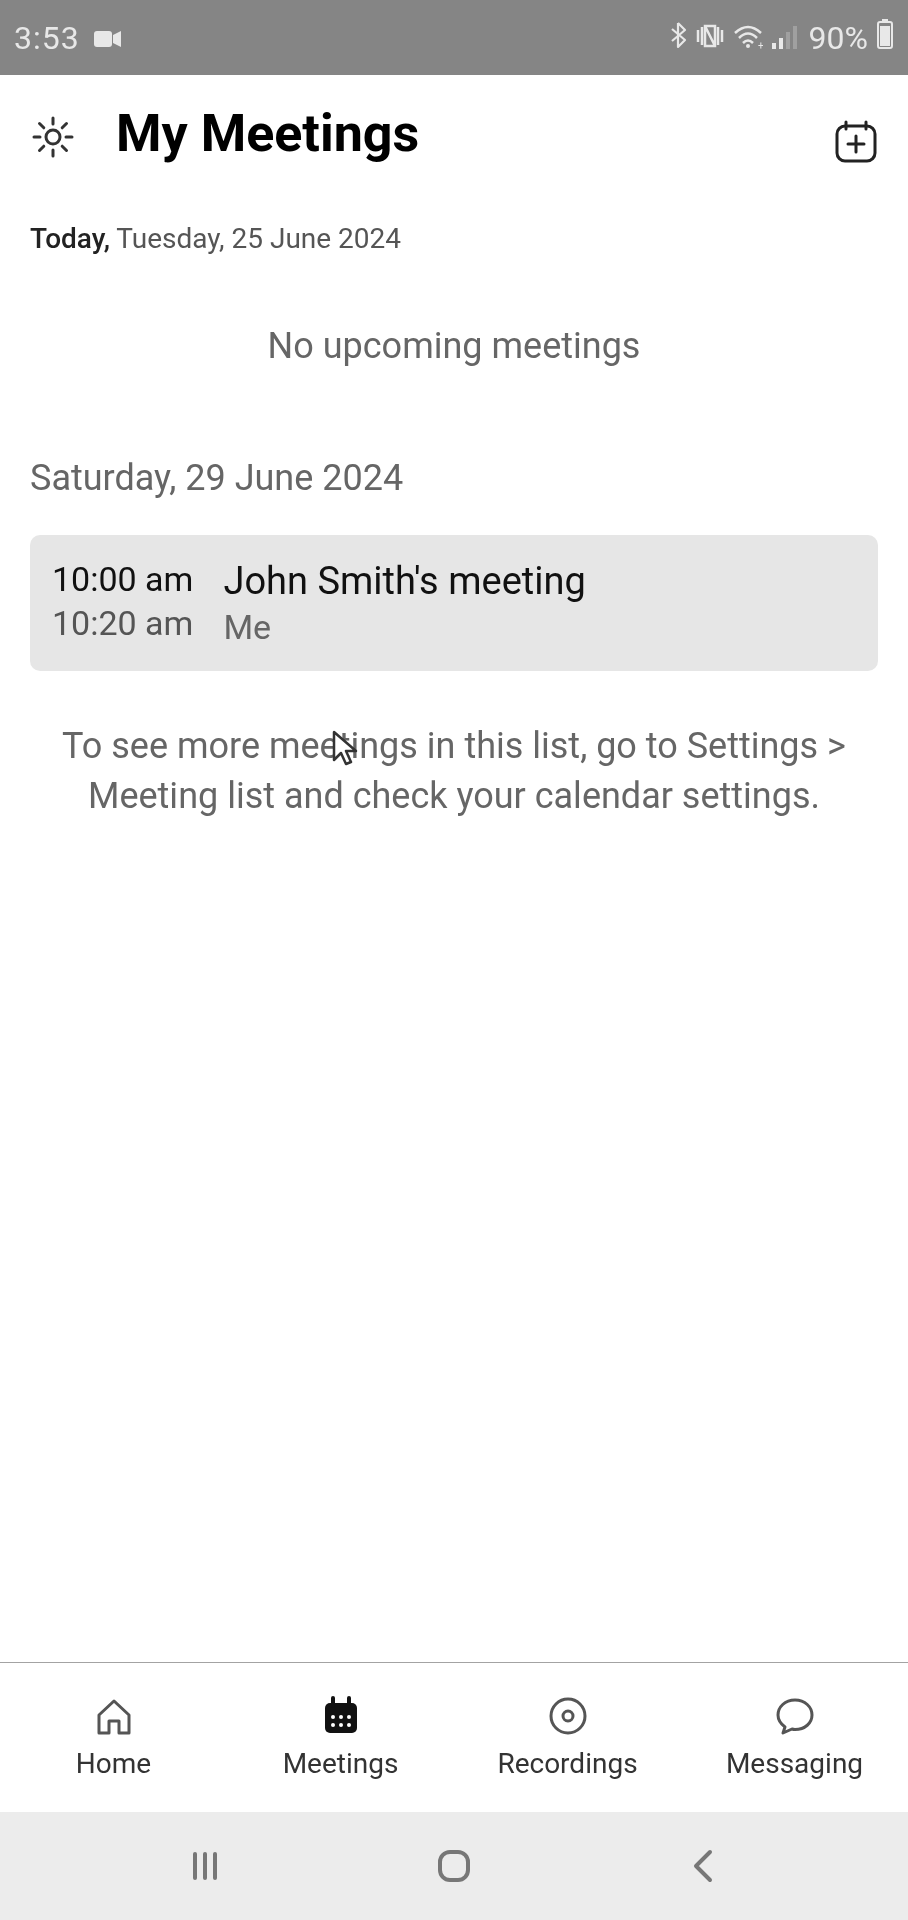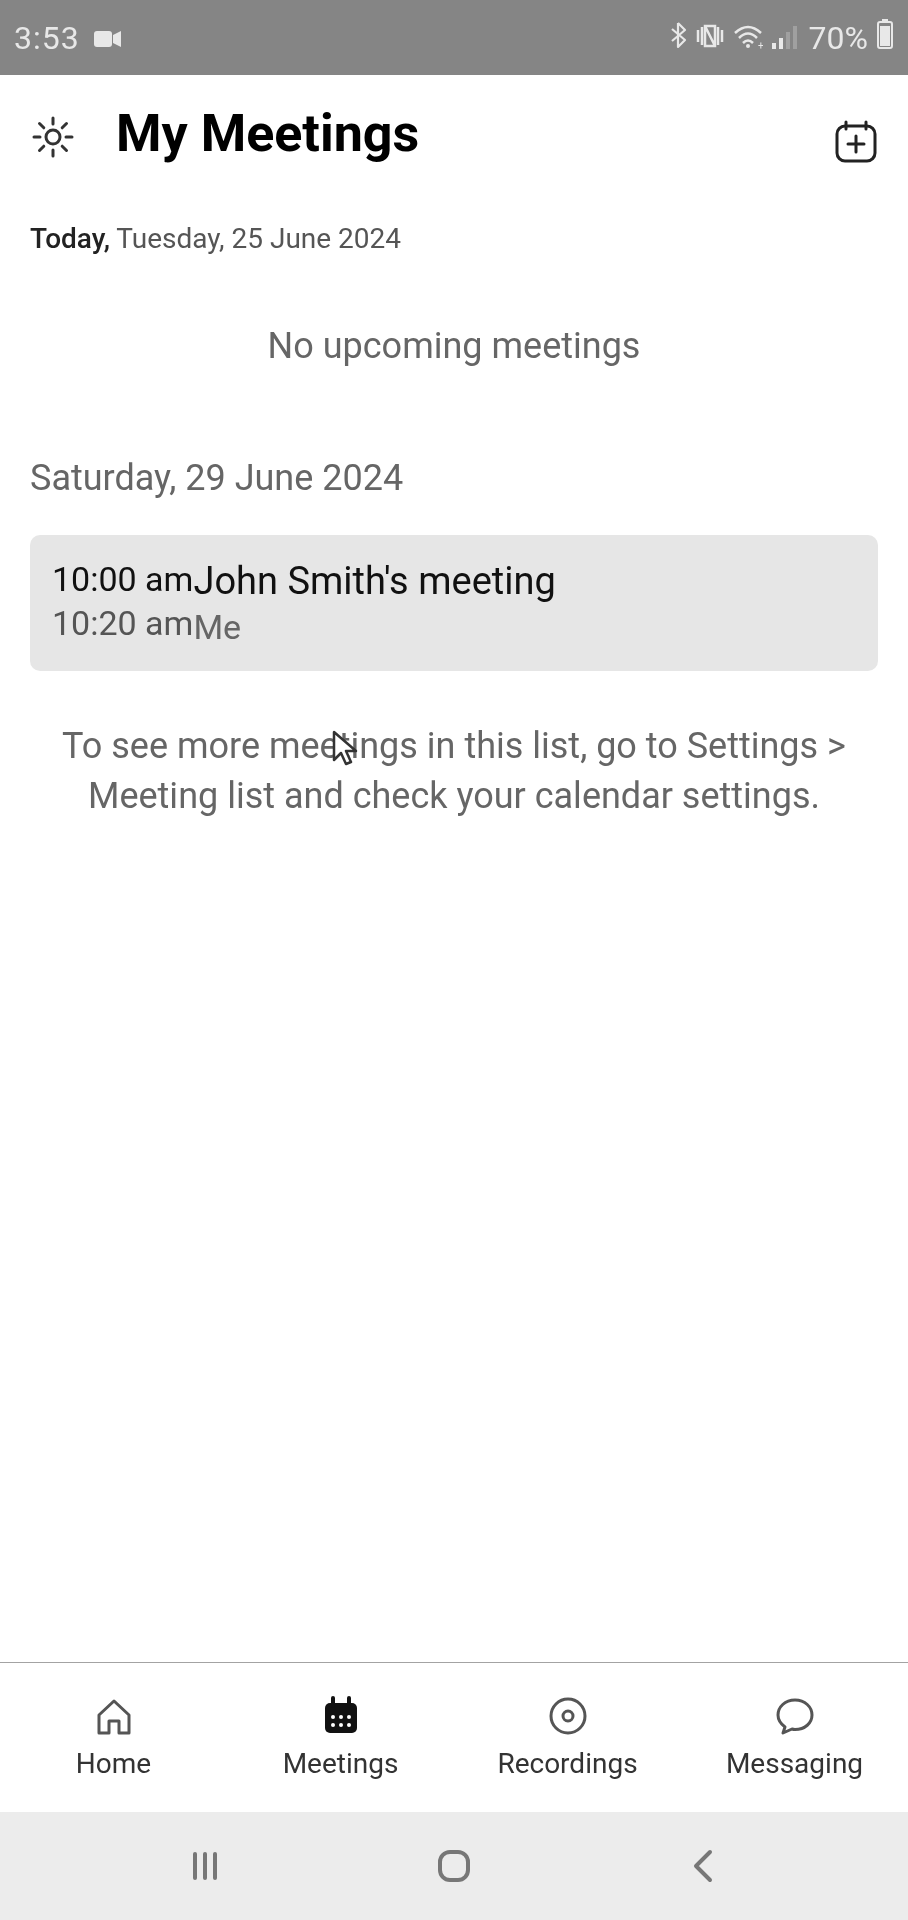--- a/index.html
+++ b/index.html
@@ -62,20 +62,21 @@
     font-size: 36px;
     color: #666;
     margin-bottom: 36px;
   }
   
   .meeting-card {
     background: #e6e6e6;
     border-radius: 10px;
     padding: 24px 22px;
     display: flex;
+    gap: 30px;
     margin-bottom: 50px;
   }
   .meeting-times {
     display: flex;
     flex-direction: column;
     gap: 4px;
     min-width: 140px;
   }
   .meeting-time-start {
     font-size: 34px;
@@ -188,21 +189,21 @@
         </svg>
     </span>
     <span>
       <svg width="26" height="24" viewBox="0 0 26 24">
           <rect x="1" y="18" width="4" height="6" fill="#e8e8e8"></rect>
           <rect x="8" y="13" width="4" height="11" fill="#e8e8e8"></rect>
           <rect x="15" y="7" width="4" height="17" fill="#bbb" opacity="0.5"></rect>
           <rect x="22" y="1" width="4" height="23" fill="#bbb" opacity="0.5"></rect>
         </svg>
     </span>
-    <span class="status-battery-pct">70%</span>
+    <span class="status-battery-pct">90%</span>
     <span>
       <svg width="18" height="30" viewBox="0 0 18 30">
           <rect x="6" y="0" width="6" height="3" fill="#e8e8e8"></rect>
           <rect x="2" y="3" width="14" height="26" rx="2" stroke="#e8e8e8" stroke-width="2" fill="none"></rect>
           <rect x="4" y="7" width="10" height="20" fill="#e8e8e8"></rect>
         </svg>
     </span>
   </div>
 </div>
 

